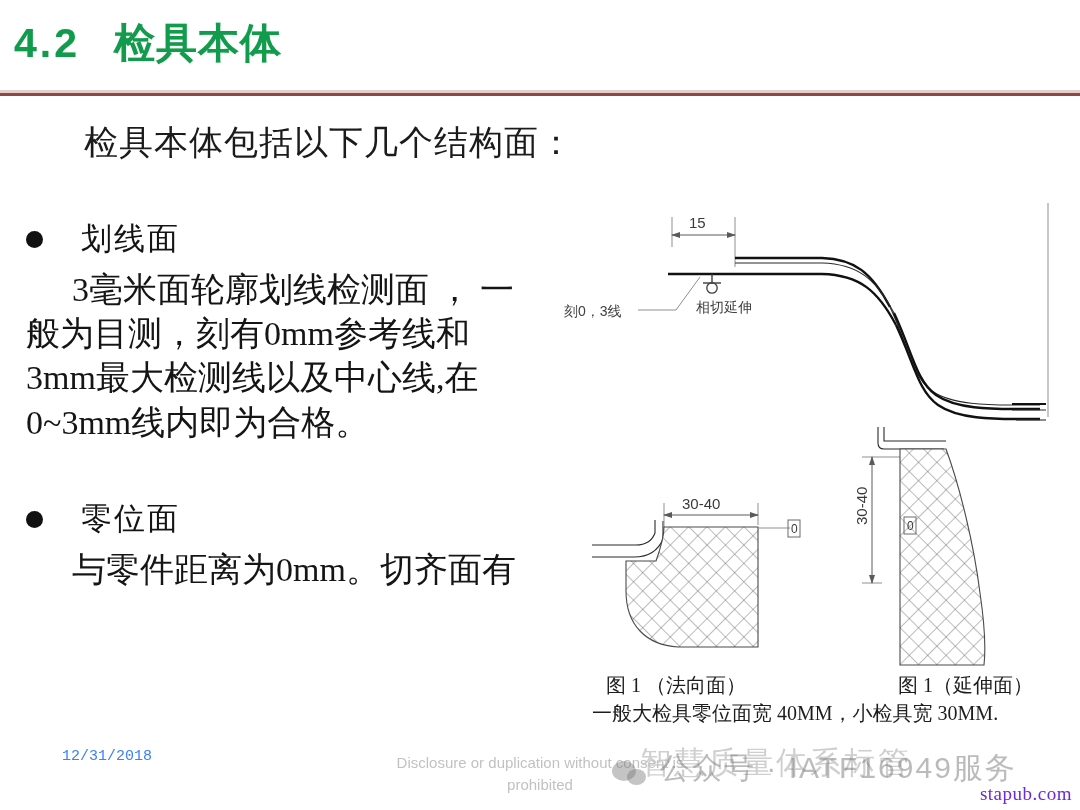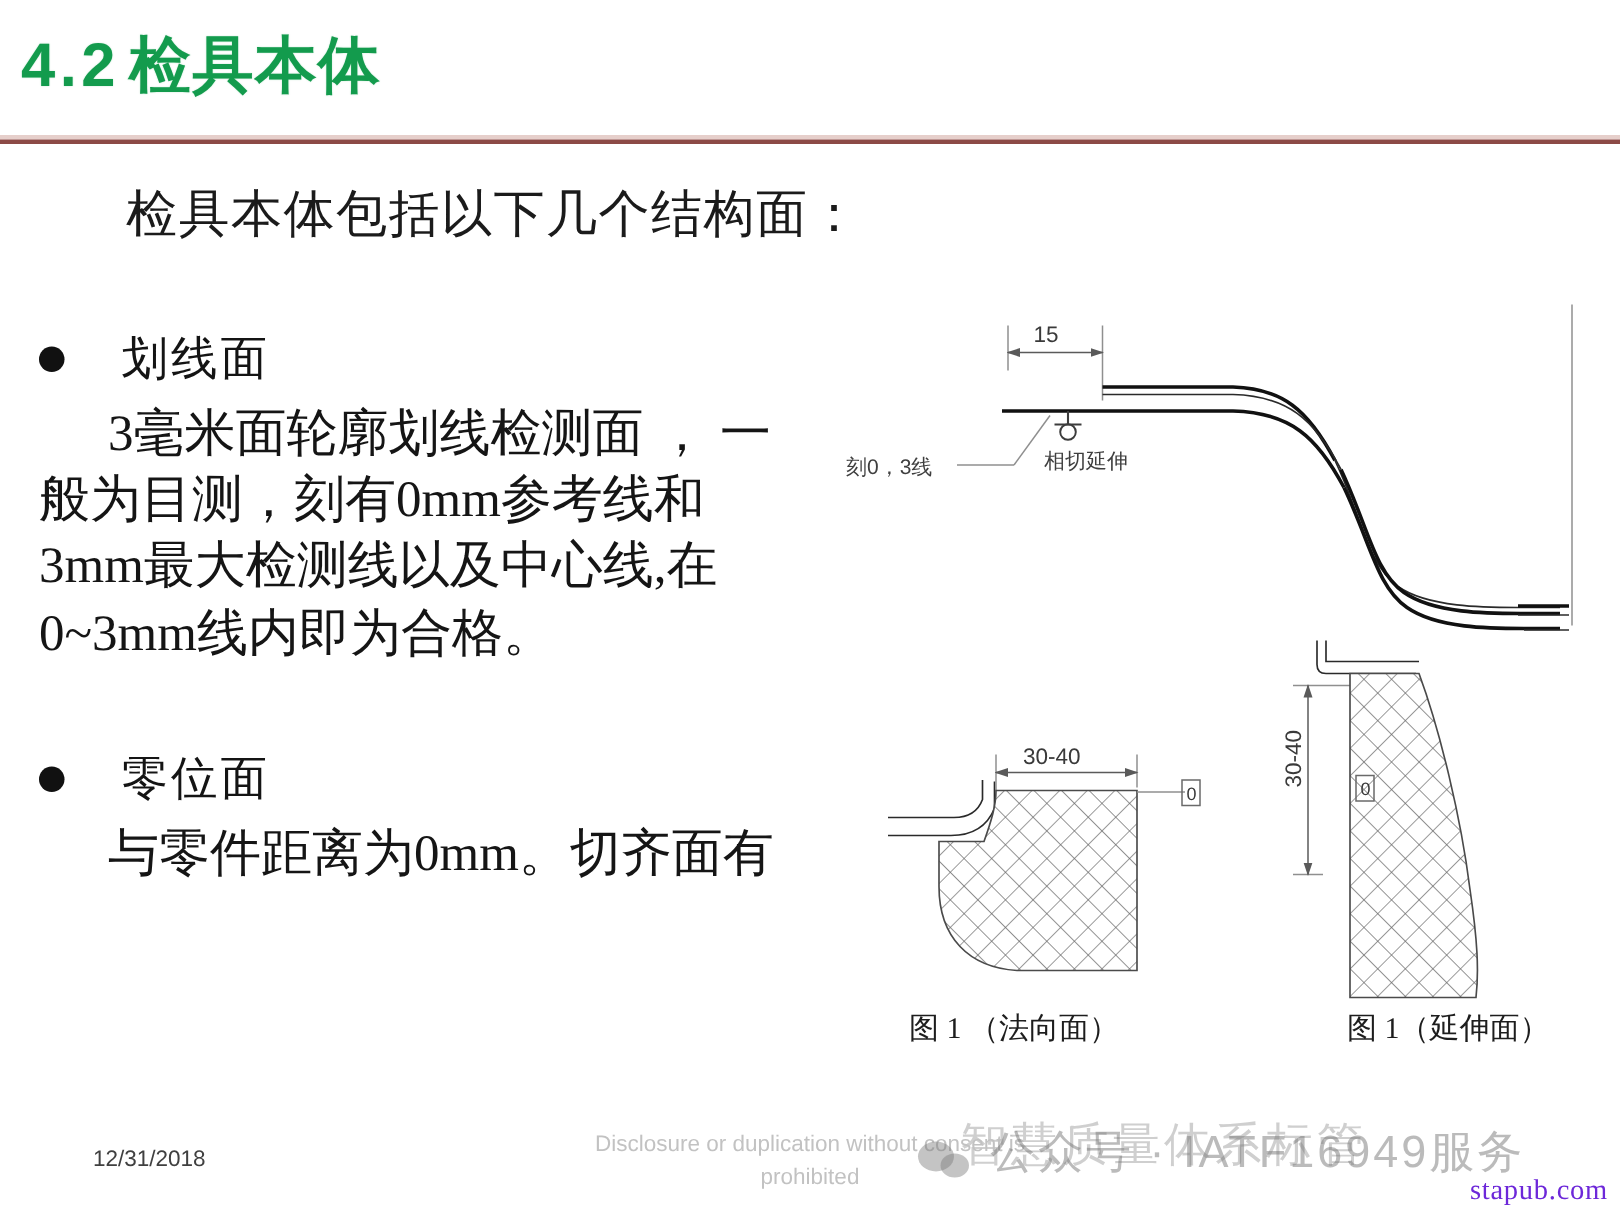--- a/index.html
+++ b/index.html
@@ -21,21 +21,21 @@
     left: 14px; top: 16px;
     font-family: "Liberation Sans", "DejaVu Sans", sans-serif;
     font-weight: bold;
     font-size: 41px;
     letter-spacing: 1px;
     color: #139B4D;
     white-space: nowrap;
     text-shadow: 0 0 1px rgba(19,155,77,0.35);
   }
   #title .num { letter-spacing: 3px; text-align: right; }
-  #title .cn { margin-left: 6px; }
+  #title .cn { margin-left: 34px; }
 
   #title-rule {
     position: absolute;
     left: 0; top: 93px;
     width: 1080px; height: 3px;
     background: #8C4A46;
   }
   #title-rule-soft {
     position: absolute;
     left: 0; top: 90px;
@@ -103,24 +103,24 @@
     position: absolute;
     left: 592px; top: 700px;
     font-size: 20px;
     color: #1d1d1d;
     white-space: nowrap;
   }
 
   
   #footer-date {
     position: absolute;
-    left: 62px; top: 764px;
-    font-family: Liberation Sans, sans-serif;
+    left: 62px; top: 748px;
+    font-family: Liberation Mono, monospace;
     font-size: 15px;
-    color: #404040;
+    color: #3b82f6;
   }
   #footer-disclaimer {
     position: absolute;
     left: 380px; top: 752px;
     width: 320px;
     text-align: center;
     font-family: "Liberation Sans", "DejaVu Sans", sans-serif;
     font-size: 15px;
     line-height: 1.45;
     color: #c2c2c2;
@@ -305,20 +305,21 @@
 
       <rect x="344" y="322" width="12" height="17" fill="none" stroke="#6a6a6a" stroke-width="1"></rect>
       <text x="347" y="335" class="dimtxt" style="font-size:12px">0</text>
     </svg>
   </div>
 
   <div class="fig-caption-row">
     <span id="fig1-cap">图 1 （法向面）</span>
     <span id="fig2-cap">图 1（延伸面）</span>
   </div>
+  <div id="fig-note">一般大检具零位面宽 40MM，小检具宽 30MM.</div>
 
   <div id="footer-date">12/31/2018</div>
   <div id="watermark-overlay">智慧质量体系标管</div>
 
   <div id="footer-disclaimer">Disclosure or duplication without consent is prohibited</div>
   <div id="watermark-wechat">
     <span id="wechat-glyph">
       <span class="b1"></span>
         <span class="b2"></span>
     </span>

